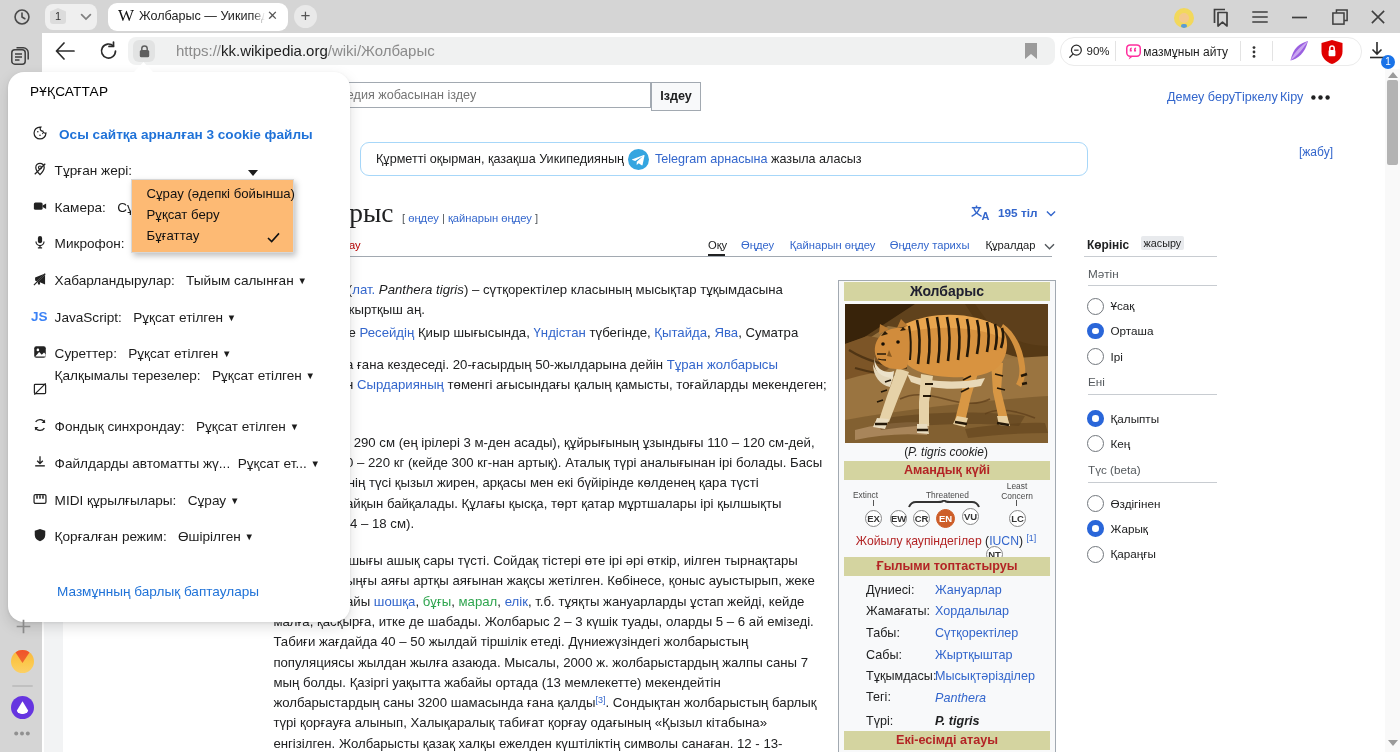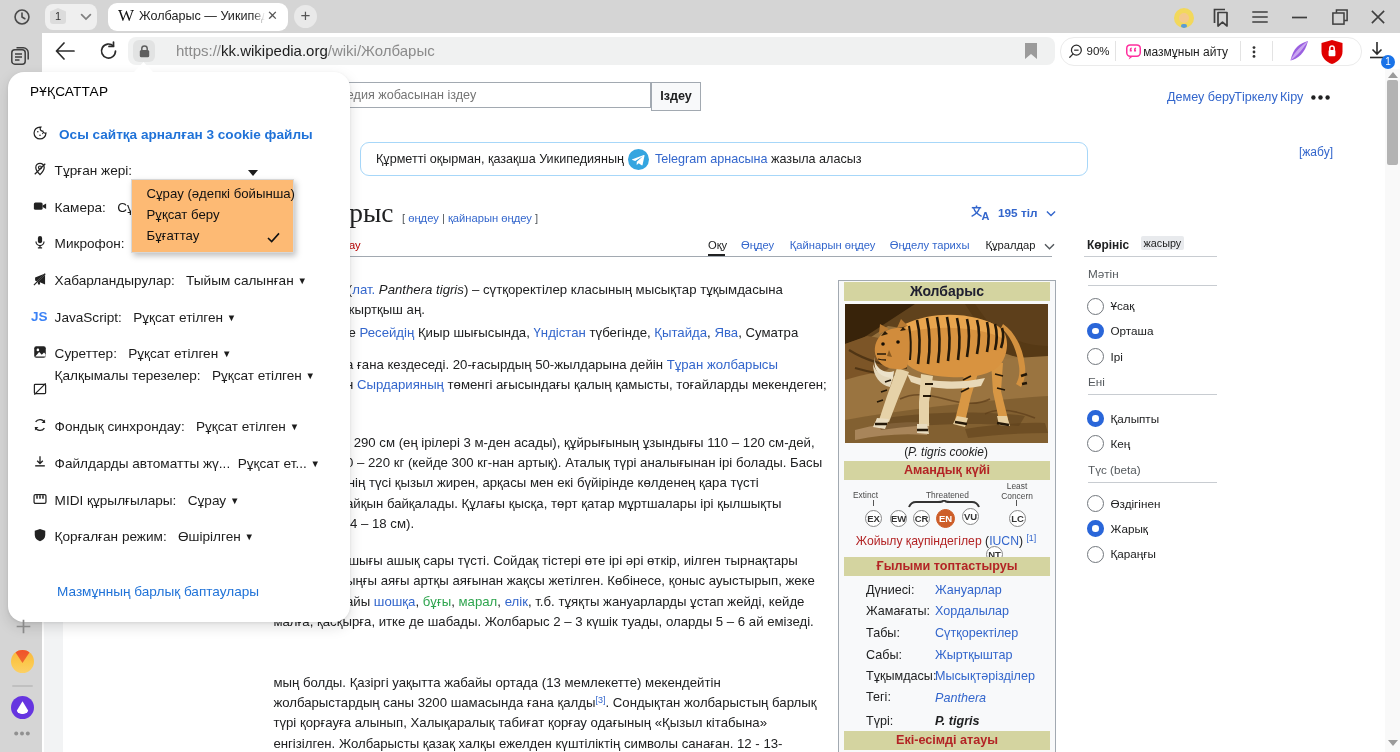--- a/index.html
+++ b/index.html
@@ -239,20 +239,22 @@
   <div class="wa art" style="left:346px;top:377px;">н <a>Сырдарияның</a> төменгі ағысындағы қалың қамысты, тоғайларды мекендеген;</div>
   <div class="wa art" style="left:353.7px;top:434.6px;">290 см (ең ірілері 3 м-ден асады), құйрығының ұзындығы 110 – 120 см-дей,</div>
   <div class="wa art" style="left:346px;top:454.9px;">0 – 220 кг (кейде 300 кг-нан артық). Аталық түрі аналығынан ірі болады. Басы</div>
   <div class="wa art" style="left:347.8px;top:475.2px;">нің түсі қызыл жирен, арқасы мен екі бүйірінде көлденең қара түсті</div>
   <div class="wa art" style="left:346px;top:495.5px;">айқын байқалады. Құлағы қысқа, төрт қатар мұртшалары ірі қылшықты</div>
   <div class="wa art" style="left:350px;top:515.8px;">4 – 18 см).</div>
   <div class="wa art" style="left:348.5px;top:553px;">шығы ашық сары түсті. Сойдақ тістері өте ірі әрі өткір, иілген тырнақтары</div>
   <div class="wa art" style="left:346px;top:573.3px;">ыңғы аяғы артқы аяғынан жақсы жетілген. Көбінесе, қоныс ауыстырып, жеке</div>
   <div class="wa art" style="left:346px;top:593.6px;">айы <a>шошқа</a>, <a class="green">бұғы</a>, <a class="green">марал</a>, <a>елік</a>, т.б. тұяқты жануарларды ұстап жейді, кейде</div>
   <div class="wa art" style="left:273.4px;top:613.9px;">малға, қасқырға, итке де шабады. Жолбарыс 2 – 3 күшік туады, оларды 5 – 6 ай емізеді.</div>
+  <div class="wa art" style="left:273.4px;top:634.2px;">Табиғи жағдайда 40 – 50 жылдай тіршілік етеді. Дүниежүзіндегі жолбарыстың</div>
+  <div class="wa art" style="left:273.4px;top:654.5px;">популяциясы жылдан жылға азаюда. Мысалы, 2000 ж. жолбарыстардың жалпы саны 7</div>
   <div class="wa art" style="left:273.4px;top:674.8px;">мың болды. Қазіргі уақытта жабайы ортада (13 мемлекетте) мекендейтін</div>
   <div class="wa art" style="left:273.4px;top:695.1px;">жолбарыстардың саны 3200 шамасында ғана қалды<a style="font-size:9px;vertical-align:4px;">[3]</a>. Сондықтан жолбарыстың барлық</div>
   <div class="wa art" style="left:273.4px;top:715.4px;">түрі қорғауға алынып, Халықаралық табиғат қорғау одағының «Қызыл кітабына»</div>
   <div class="wa art" style="left:273.4px;top:735.7px;">енгізілген. Жолбарысты қазақ халқы ежелден күштіліктің символы санаған. 12 - 13-</div>
 </div>
 
 <div class="abs" style="left:44px;top:620px;width:19px;height:132px;background:#f2f3f4;"></div>
 <div class="abs" id="panel">
   <div class="prow" style="left:22px;top:12px;font-size:13.6px;color:#000;letter-spacing:0.2px;font-weight:500;">РҰҚСАТТАР</div>
   <div class="prow" style="left:51px;top:54.6px;"><a style="color:#1f72d8;text-decoration:none;font-weight:bold;">Осы сайтқа арналған 3 cookie файлы</a></div>

